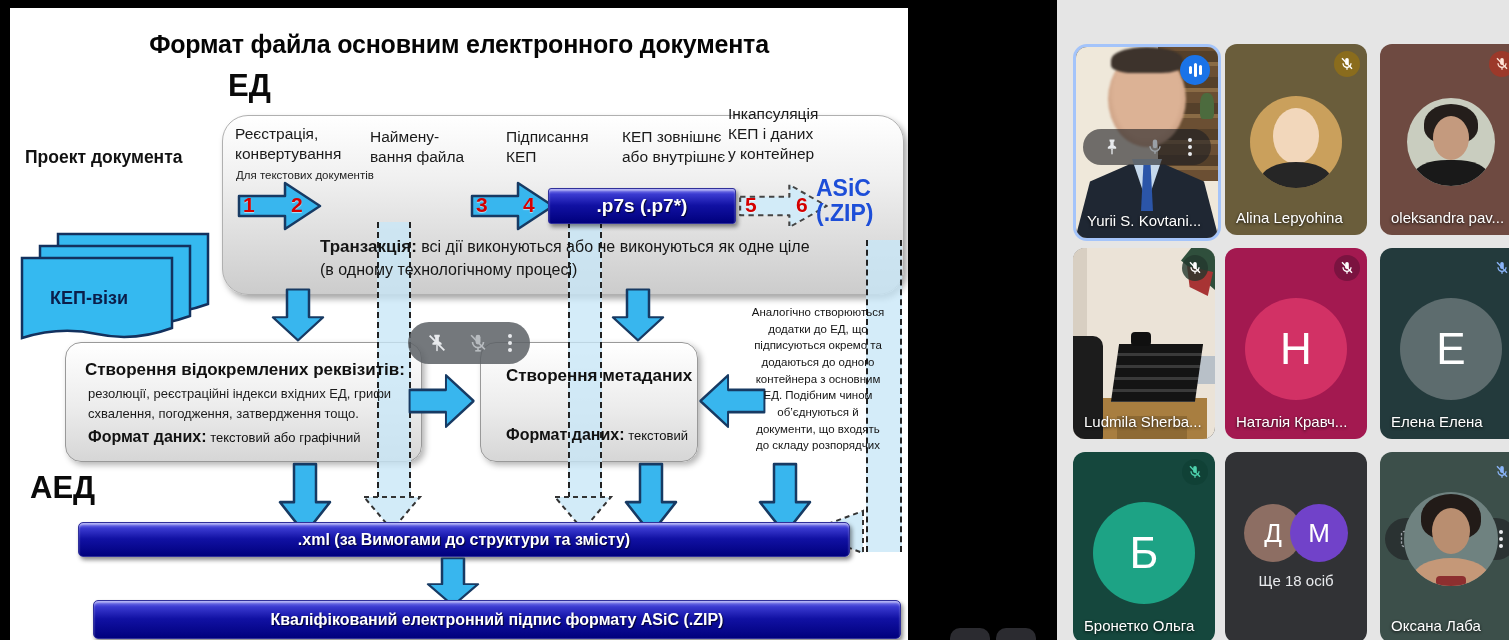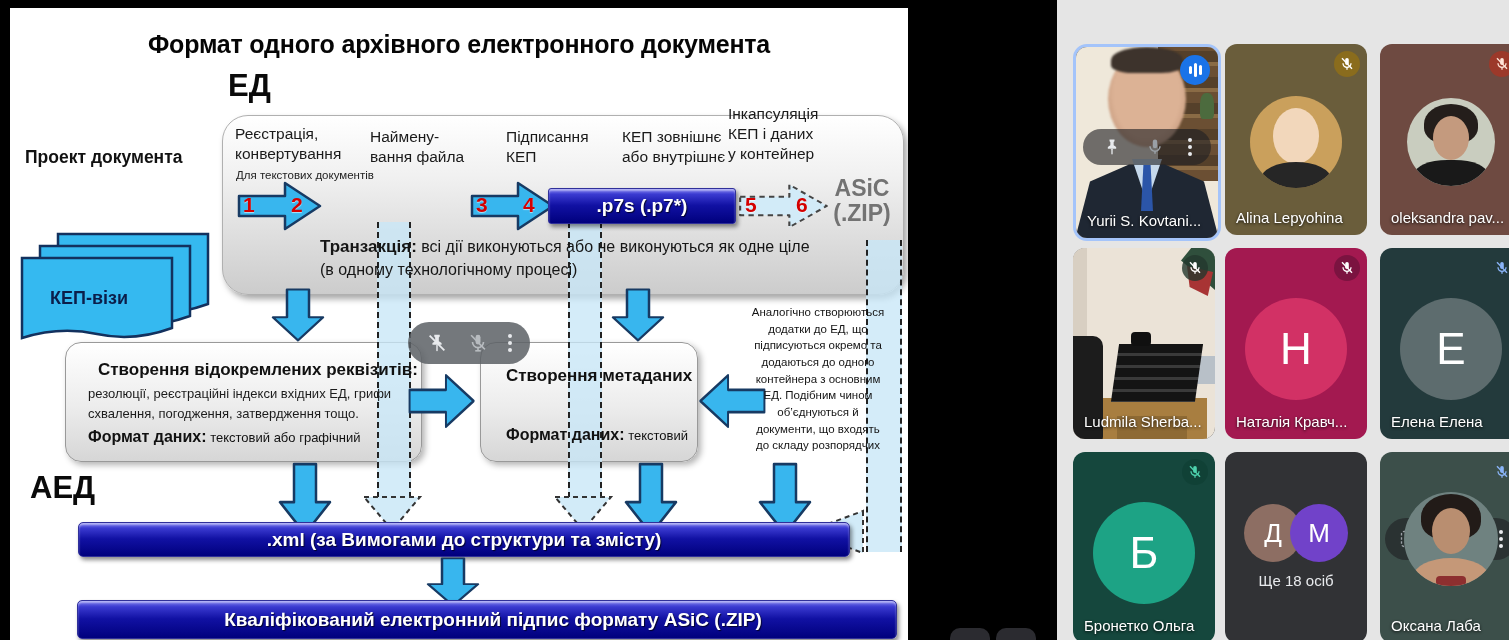--- a/index.html
+++ b/index.html
@@ -12,23 +12,23 @@
   .slide-title{left:0;top:22px;width:100%;text-align:center;font-size:25px;font-weight:bold;color:#050505;letter-spacing:-0.2px;}
   .big-label{font-size:31px;font-weight:bold;color:#0a0a0a;}
   .gray-panel{left:212px;top:107px;width:680px;height:178px;border-radius:26px;border:1px solid #b0b0b0;
     background:linear-gradient(180deg,#ffffff 0%,#f0f0f0 35%,#cccccc 100%);box-shadow:3px 4px 6px rgba(0,0,0,.35);}
   .stage-label{font-size:15.5px;line-height:1.3;color:#1a1a1a;white-space:pre-line;z-index:6;}
   .small-note{font-size:11.5px;color:#222;z-index:6;}
   .navy{background:linear-gradient(180deg,#7b7bf0 0%,#3a3ad0 16%,#1111a3 48%,#00007d 100%);
     border:1px solid #30309a;border-radius:3px;color:#fff;font-weight:bold;text-align:center;
     box-shadow:2px 3px 4px rgba(0,0,0,.45), inset 0 2px 2px rgba(255,255,255,.45);
     display:flex;align-items:center;justify-content:center;font-size:19px;text-shadow:1px 1px 1px rgba(0,0,0,.7);z-index:6;}
-  .bar-navy{border-radius:5px;font-size:19px;}
+  .bar-navy{border-radius:5px;font-size:16px;}
   .stepnum{font-size:21px;font-weight:bold;color:#d40000;z-index:7;text-shadow:0 1px 1px rgba(255,255,255,.6);}
-  .asic{font-size:23px;line-height:1.08;font-weight:bold;color:#737373;text-align:center;white-space:pre-line;z-index:6;}
+  .asic{font-size:23px;line-height:1.08;font-weight:bold;color:#1d4ed8;text-align:left;white-space:pre-line;z-index:6;}
   .trans{font-size:16px;color:#161616;z-index:6;}
   .trans b{font-size:17px;}
   .band{background:rgba(200,231,247,.78);border-left:2px dashed #222;border-right:2px dashed #222;z-index:5;}
   .round-box{border:1px solid #999;border-radius:16px;background:linear-gradient(180deg,#ffffff,#ececec 55%,#d6d6d6);
     box-shadow:3px 3px 6px rgba(0,0,0,.3);z-index:2;}
   .box-title{font-size:17px;font-weight:bold;color:#111;z-index:6;}
   .box-small{font-size:13px;color:#1c1c1c;z-index:6;}
   .side-note{font-size:11.5px;line-height:1.45;text-align:center;color:#141414;white-space:pre-line;z-index:6;}
   .z6{z-index:6;}
 
@@ -61,21 +61,21 @@
   .ov-ic.dim{color:#9aa0a6;}
 
   
   .peek{position:absolute;width:40px;height:12px;background:#2b2b30;border-radius:10px 10px 0 0;}
 </style>
 </head>
 <body>
 
 <div id="stage">
 
-  <div class="abs slide-title">Формат одного архівного електронного документа</div>
+  <div class="abs slide-title">Формат файла основним електронного документа</div>
   <div class="abs big-label" style="left:218px;top:60px;">ЕД</div>
   <div class="abs big-label" style="left:20px;top:462px;">АЕД</div>
 
   <div class="abs gray-panel"></div>
 
   <div class="abs band" style="left:367px;top:214px;width:30px;height:276px;"></div>
   <div class="abs band" style="left:558px;top:214px;width:30px;height:276px;"></div>
   <div class="abs band" style="left:856px;top:232px;width:32px;height:312px;"></div>
   <div class="abs" style="left:351px;top:487px;width:62px;height:38px;z-index:5;">
     <svg viewBox="0 0 62 38" preserveAspectRatio="none" width="62" height="38">
@@ -152,21 +152,21 @@
         <polygon points="17,2 39,2 39,38 53,38 28,68 3,38 17,38" fill="#38b6ee" stroke="#173a63" stroke-width="2.5" stroke-linejoin="round"></polygon>
       </svg>
     </div>
   <div class="abs z6" style="left:600px;top:280px;width:56px;height:54px;">
     <svg viewBox="0 0 56 70" preserveAspectRatio="none" width="56" height="54">
         <polygon points="17,2 39,2 39,38 53,38 28,68 3,38 17,38" fill="#38b6ee" stroke="#173a63" stroke-width="2.5" stroke-linejoin="round"></polygon>
       </svg>
     </div>
 
   <div class="abs round-box" style="left:55px;top:334px;width:355px;height:118px;"></div>
-  <div class="abs box-title" style="left:88px;top:352px;">Створення відокремлених реквізитів:</div>
+  <div class="abs box-title" style="left:75px;top:352px;">Створення відокремлених реквізитів:</div>
   <div class="abs box-small" style="left:78px;top:378px;">резолюції, реєстраційні індекси вхідних ЕД, грифи</div>
   <div class="abs box-small" style="left:78px;top:398px;">схвалення, погодження, затвердження тощо.</div>
   <div class="abs z6" style="left:78px;top:420px;">
     <span style="font-size:16px;font-weight:bold;">Формат даних:</span><span style="font-size:13px;"> текстовий або графічний</span>
   </div>
 
   <div class="abs z6" style="left:398px;top:364px;width:68px;height:58px;">
     <svg viewBox="0 0 86 52" preserveAspectRatio="none" width="68" height="58">
         <polygon points="2,16 48,16 48,3 83,26 48,49 48,36 2,36" fill="#38b6ee" stroke="#173a63" stroke-width="2.5" stroke-linejoin="round"></polygon>
       </svg>
@@ -209,21 +209,21 @@
         <polygon points="17,2 39,2 39,38 53,38 28,68 3,38 17,38" fill="#38b6ee" stroke="#173a63" stroke-width="2.5" stroke-linejoin="round"></polygon>
       </svg>
     </div>
 
   <div class="abs navy bar-navy" style="left:68px;top:514px;width:770px;height:33px;">.xml (за Вимогами до структури та змісту)</div>
   <div class="abs z6" style="left:415px;top:549px;width:56px;height:50px;">
     <svg viewBox="0 0 56 70" preserveAspectRatio="none" width="56" height="50">
         <polygon points="17,2 39,2 39,38 53,38 28,68 3,38 17,38" fill="#38b6ee" stroke="#173a63" stroke-width="2.5" stroke-linejoin="round"></polygon>
       </svg>
     </div>
-  <div class="abs navy bar-navy" style="left:67px;top:592px;width:806px;height:37px;padding-left:12px;">Кваліфікований електронний підпис формату ASiC (.ZIP)</div>
+  <div class="abs navy bar-navy" style="left:83px;top:592px;width:806px;height:37px;">Кваліфікований електронний підпис формату ASiC (.ZIP)</div>
 
   <div class="slide-pill abs">
     <span class="pill-ic">
       <svg viewBox="0 0 24 24" fill="currentColor">
           <path d="M9 3h6v2l-1 1v4l3 2v2H7v-2l3-2V6L9 5z"></path>
           <rect x="11.2" y="14" width="1.6" height="7" rx=".8"></rect>
           <line x1="4" y1="4" x2="20" y2="20" stroke="currentColor" stroke-width="2"></line>
         </svg>
     </span>
     <span class="pill-ic dim">

